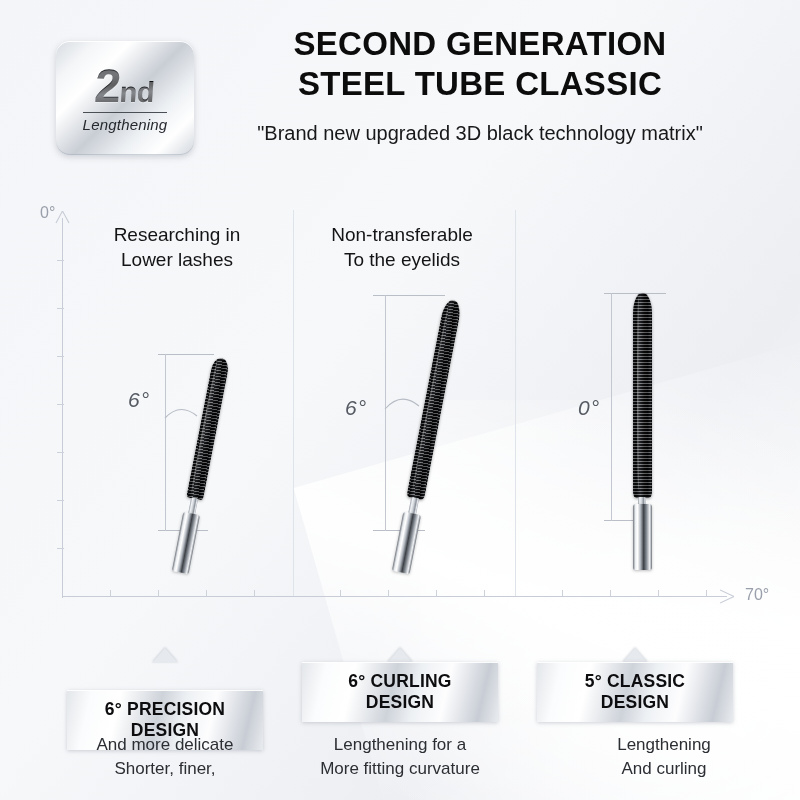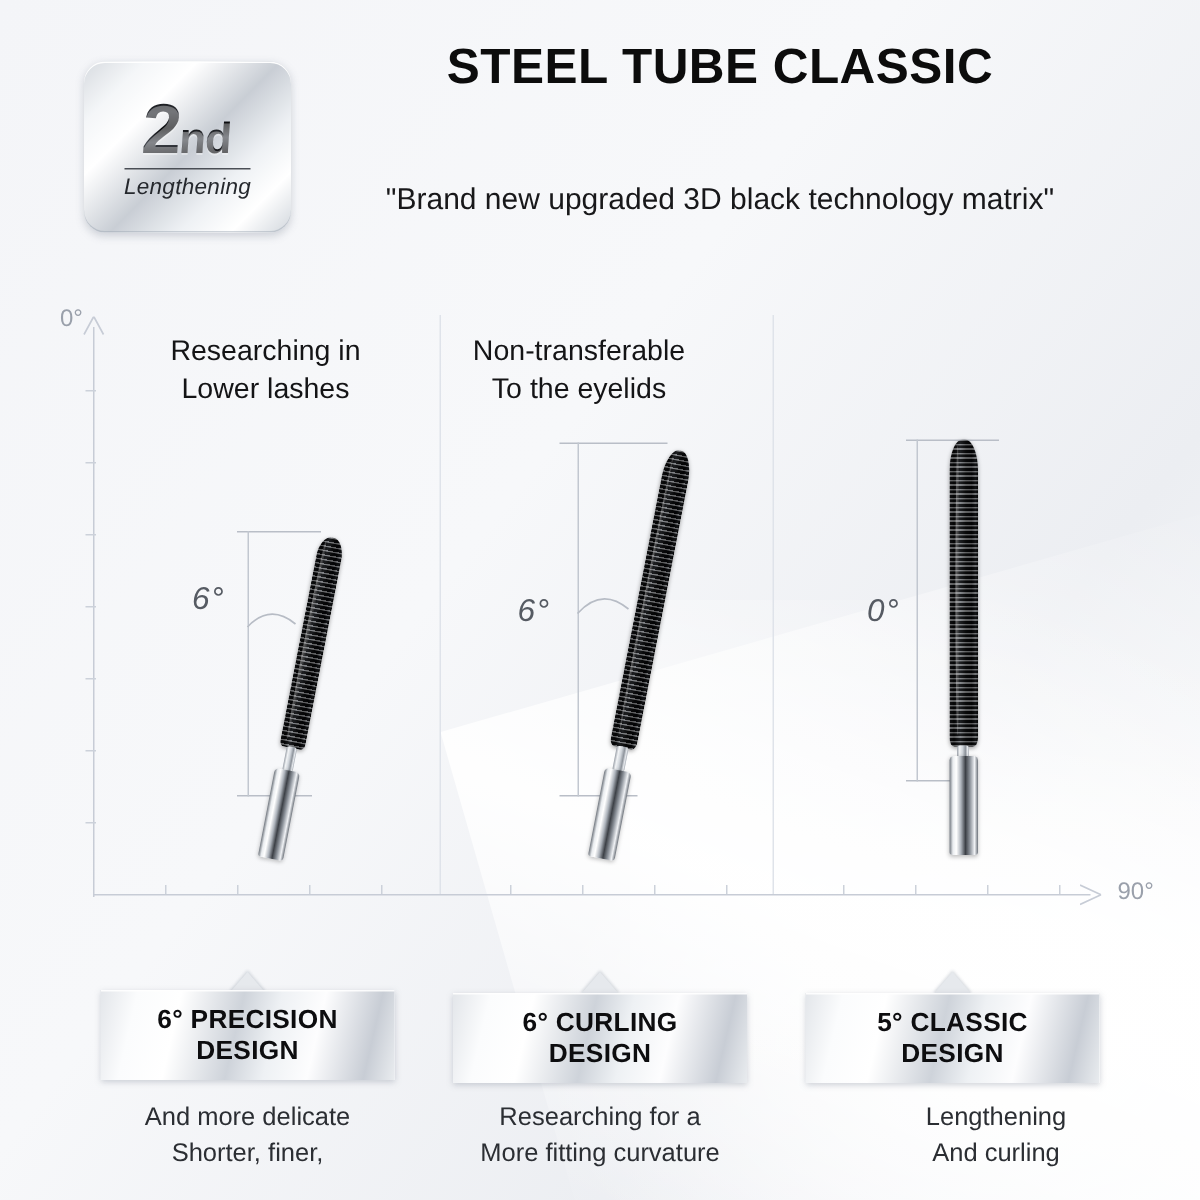--- a/index.html
+++ b/index.html
@@ -131,20 +131,21 @@
   <div class="sweep"></div>
   <div class="sweep2"></div>
 
   <div class="badge">
     <div class="nd"><span>2</span><small>nd</small></div>
     <div class="rule"></div>
     <div class="upg">Lengthening</div>
   </div>
 
   <div class="title">
+    <div>SECOND GENERATION</div>
     <div>STEEL TUBE CLASSIC</div>
   </div>
   <div class="subtitle">"Brand new upgraded 3D black technology matrix"</div>
 
   <div class="chart">
 
     <div class="ylabel">0°</div>
     <svg class="yarrow" viewBox="0 0 15 13">
       <path d="M7.5 0 L14 12 M7.5 0 L1 12" stroke="#c7ccd6" stroke-width="1.1" fill="none"></path>
     </svg>
@@ -155,21 +156,21 @@
     <div class="ytick" style="top:156px"></div>
     <div class="ytick" style="top:204px"></div>
     <div class="ytick" style="top:252px"></div>
     <div class="ytick" style="top:300px"></div>
     <div class="ytick" style="top:348px"></div>
 
     <div class="xaxis"></div>
     <svg class="xarrow" viewBox="0 0 16 15">
       <path d="M0 1 L14 7.5 M0 14 L14 7.5" stroke="#c7ccd6" stroke-width="1.1" fill="none"></path>
     </svg>
-    <div class="xlabel">90°</div>
+    <div class="xlabel">70°</div>
 
     <div class="xtick" style="left:110px"></div>
     <div class="xtick" style="left:158px"></div>
     <div class="xtick" style="left:206px"></div>
     <div class="xtick" style="left:254px"></div>
     <div class="xtick" style="left:340px"></div>
     <div class="xtick" style="left:388px"></div>
     <div class="xtick" style="left:436px"></div>
     <div class="xtick" style="left:484px"></div>
     <div class="xtick" style="left:562px"></div>
@@ -177,21 +178,21 @@
     <div class="xtick" style="left:658px"></div>
     <div class="xtick" style="left:706px"></div>
 
     <div class="divider" style="left:293px"></div>
     <div class="divider" style="left:515px"></div>
 
     <div class="col-title" style="left:67px">
       <div>Researching in</div>
       <div>Lower lashes</div>
     </div>
-    <div class="col-title" style="left:276px">
+    <div class="col-title" style="left:292px">
       <div>Non-transferable</div>
       <div>To the eyelids</div>
     </div>
 
     <div class="wandwrap">
       <div class="caplineT" style="left:158px;top:154px;width:56px"></div>
       <div class="caplineB" style="left:158px;top:330px;width:50px"></div>
       <div class="refline" style="left:165px;top:154px;height:177px"></div>
       <svg class="arc" style="left:159px;top:196px;width:42px;height:24px" viewBox="0 0 42 24">
         <path d="M6 22 Q21 6 38 20" stroke="#b7bcc5" stroke-width="1.1" fill="none"></path>
@@ -229,39 +230,39 @@
 
       <div class="wand" style="left:624px;top:93px;width:36px;height:242px">
         <div class="brush" style="left:9px;top:0;width:19px;height:205px"></div>
         <div class="neck" style="left:14px;top:204px;width:8px;height:10px"></div>
         <div class="handle" style="left:9px;top:211px;width:19px;height:66px"></div>
       </div>
     </div>
   </div>
 
   <div class="notch" style="left:152px;top:648px"></div>
-  <div class="banner" style="left:67px;top:660px">
+  <div class="banner" style="left:67px;top:690px">
     <span><span>6° PRECISION</span><br><span>DESIGN</span></span>
   </div>
 
   <div class="notch" style="left:387px;top:648px"></div>
   <div class="banner" style="left:302px;top:662px">
     <span><span>6° CURLING</span><br><span>DESIGN</span></span>
   </div>
 
   <div class="notch" style="left:622px;top:648px"></div>
   <div class="banner" style="left:537px;top:662px">
     <span><span>5° CLASSIC</span><br><span>DESIGN</span></span>
   </div>
 
   <div class="caption" style="left:45px;top:733px">
     <div>And more delicate</div>
     <div>Shorter, finer,</div>
   </div>
   <div class="caption" style="left:280px;top:733px">
-    <div>Researching for a</div>
+    <div>Lengthening for a</div>
     <div>More fitting curvature</div>
   </div>
   <div class="caption" style="left:544px;top:733px">
     <div>Lengthening</div>
     <div>And curling</div>
   </div>
 </div>
 
 </body></html>

